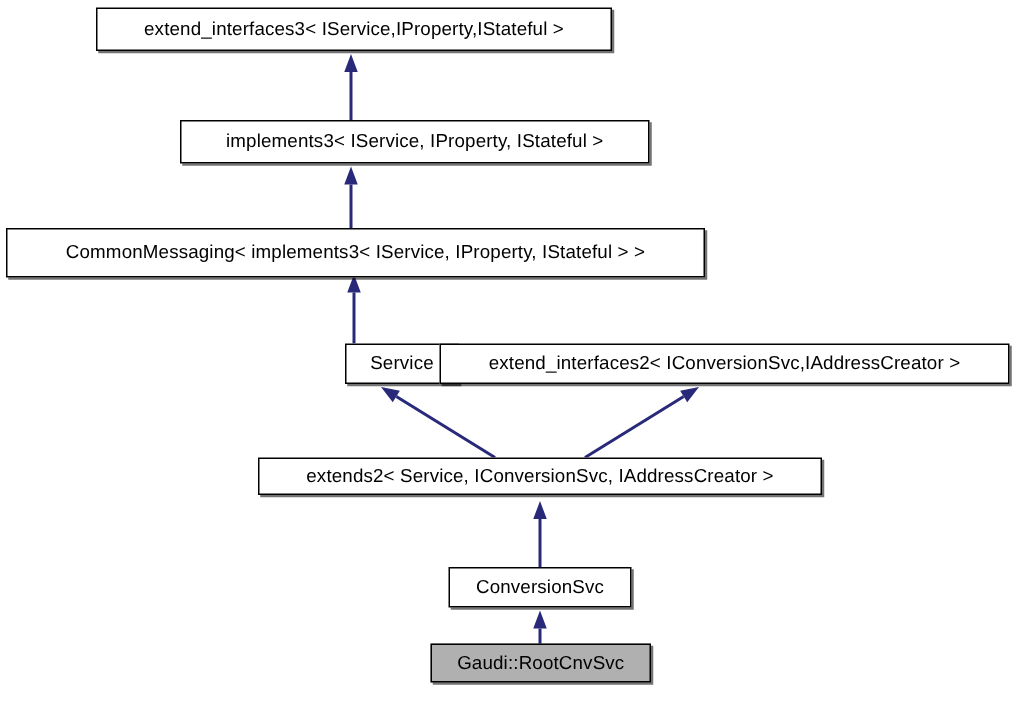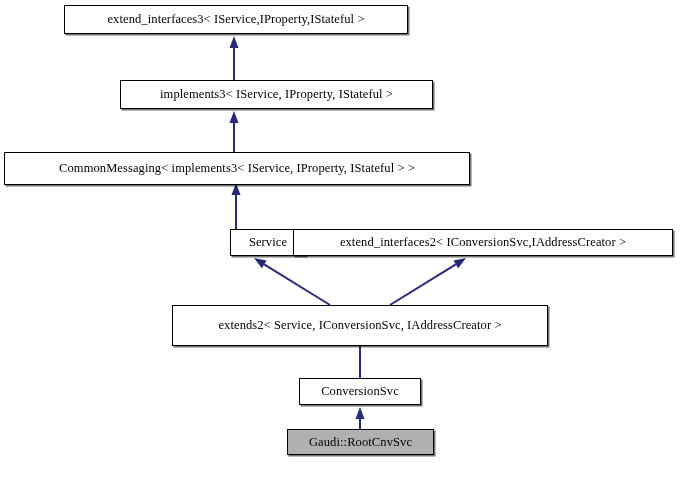--- a/index.html
+++ b/index.html
@@ -28,21 +28,21 @@
   .uml-node {
     position: absolute;
     box-sizing: border-box;
     border: 1px solid #000000;
     background: #ffffff;
     display: flex;
     align-items: center;
     justify-content: center;
     white-space: nowrap;
     color: #000000;
-    font-family: Liberation Serif, serif;
+    font-family: Liberation Sans, sans-serif;
     font-size: 12.5px;
     line-height: 1;
     letter-spacing: 0.1px;
     box-shadow: 1.5px 1.5px 0 0 rgba(0,0,0,0.55);
   }
   .uml-node.highlight {
     background: #b0b0b0;
   }
   .uml-node .node-label {
     padding: 0 8px;
@@ -92,21 +92,21 @@
       </div>
       <div class="uml-node" style="left: 4px; top: 152px; width: 466px; height: 33px;">
         <span class="node-label">CommonMessaging&lt; implements3&lt; IService, IProperty, IStateful &gt; &gt;</span>
       </div>
       <div class="uml-node" style="left: 198px; top: 229px; width: 76px; height: 27px; margin-left: 32px;">
         <span class="node-label">Service</span>
       </div>
       <div class="uml-node" style="left: 293px; top: 229px; width: 380px; height: 27px;">
         <span class="node-label">extend_interfaces2&lt; IConversionSvc,IAddressCreator &gt;</span>
       </div>
-      <div class="uml-node" style="left: 172px; top: 305px; width: 376px; height: 41px; justify-content: center;">
+      <div class="uml-node" style="left: 172px; top: 305px; width: 376px; height: 25px; justify-content: center;">
         <span class="node-label">extends2&lt; Service, IConversionSvc, IAddressCreator &gt;</span>
       </div>
       <div class="uml-node" style="left: 299px; top: 378px; width: 122px; height: 27px;">
         <span class="node-label">ConversionSvc</span>
       </div>
       <div class="uml-node highlight" style="left: 287px; top: 429px; width: 147px; height: 26px;">
         <span class="node-label">Gaudi::RootCnvSvc</span>
       </div>
     </div>
 </div>

